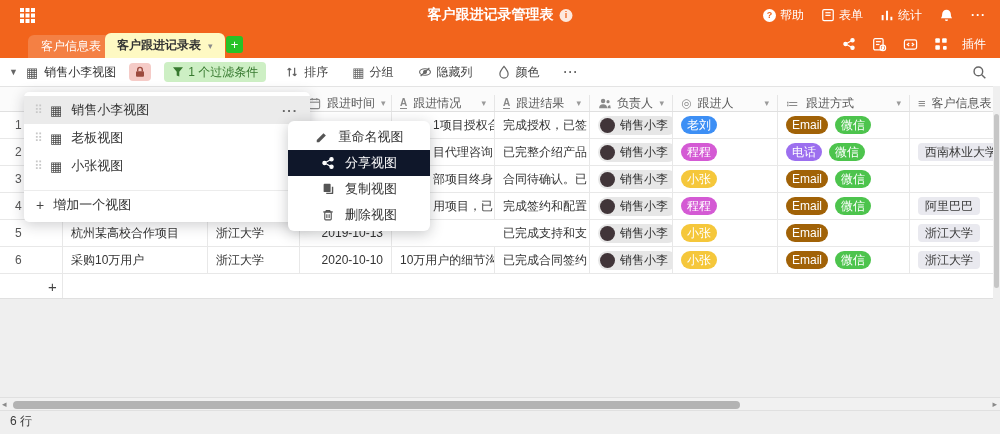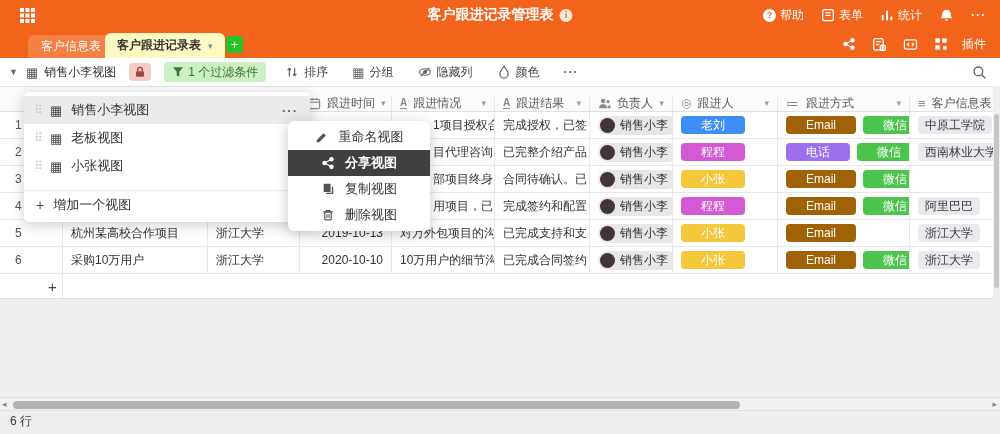--- a/index.html
+++ b/index.html
@@ -56,42 +56,42 @@
   .c5{left:495px;width:95px}
   .c6{left:590px;width:83px}
   .c7{left:673px;width:105px}
   .c8{left:778px;width:132px;gap:7px}
   .c9{left:910px;width:83px}
   .h0{left:0;width:63px}.h1{left:63px;width:145px}.h2{left:208px;width:92px}
   .addrow { position:absolute; left:0; top:274px; width:993px; height:25px; background:#fff; border-bottom:1px solid #e0e0e0; cursor:pointer; }
   .addrow .plus { position:absolute; left:48px; top:4px; color:#444; font-size:15px; }
   .addrow .adiv { position:absolute; left:62px; top:0; bottom:0; width:1px; background:#e8e8e8; }
 
-  .chip{height:18px;display:inline-flex;align-items:center;padding:0 20px;border-radius:4px;color:#fff;font-size:12px;flex:0 0 auto;}
+  .chip{height:18px;display:inline-flex;align-items:center;padding:0 6px;border-radius:9px;color:#fff;font-size:12px;flex:0 0 auto;}
   .chip.blue{background:#3D8FF5}.chip.magenta{background:#D45AD4}.chip.yellow{background:#F5C73B}
   .chip.orange{background:#a16207}.chip.green{background:#4DC44D}.chip.purple{background:#9C6FEF}
   .owner{height:19px;display:inline-flex;align-items:center;gap:5px;background:#E7E7E7;border-radius:10px;padding:0 9px 0 2px;color:#333;font-size:12px;}
   .owner i{width:15px;height:15px;border-radius:50%;background:#413539;display:block;}
   .lchip{height:18px;display:inline-flex;align-items:center;background:#E9E9EF;border-radius:4px;padding:0 7px;color:#3a3a3a;font-size:12px;}
 
   
   .vpanel { position:absolute; left:24px; top:92px; width:286px; background:#fff; border-radius:5px; box-shadow:0 3px 14px rgba(30,34,40,.22); z-index:30; padding:4px 0 4px 0; }
   .vitem { height:28px; display:flex; align-items:center; padding:0 12px 0 10px; font-size:13px; color:#333; cursor:pointer; }
   .vitem.sel { background:#EBEBEB; }
   .vdrag { color:#c8c8c8; font-size:12px; width:16px; }
   .vicon { color:#4a4a4a; font-size:13px; margin-right:9px; line-height:1; }
   .vmore { margin-left:auto; color:#666; font-weight:bold; letter-spacing:1px; }
   .vadd { height:28px; margin-top:10px; border-top:1px solid #ececec; display:flex; align-items:center; padding:0 12px; font-size:13px; color:#333; cursor:pointer; gap:9px; }
   .vadd .vplus { font-size:14px; color:#444; }
 
   
   .cmenu { position:absolute; left:288px; top:121px; width:142px; background:#fff; border-radius:6px; box-shadow:0 3px 14px rgba(30,34,40,.25); z-index:40; padding:3px 0; }
   .mitem { height:26px; display:flex; align-items:center; gap:10px; padding:0 12px; font-size:13px; color:#333; cursor:pointer;justify-content:center; }
   .mitem .micon { color:#555; }
-  .mitem.sel { background:#404040; color:#fff;font-weight:bold; }
+  .mitem.sel { background:#0f172a; color:#fff; }
   .mitem.sel .micon { color:#fff; }
 
   
   .belowgrid { position:absolute; left:0; top:300px; width:1000px; height:134px; background:#efefef; }
   .vscroll { position:absolute; left:994px; top:114px; width:5px; height:174px; background:#c6c6c6; border-radius:3px; cursor:pointer; z-index:5; }
   .hscroll { position:absolute; left:0; top:397px; width:1000px; height:14px; background:#f1f1f1; border-top:1px solid #e0e0e0; border-bottom:1px solid #e0e0e0; }
   .hthumb { position:absolute; left:13px; top:3px; width:727px; height:8px; background:#b3b3b3; border-radius:4px; cursor:pointer; }
   .harrow { position:absolute; top:1px; color:#8a8a8a; font-size:9px; cursor:pointer; }
   .rowcount { position:absolute; left:10px; top:413px; font-size:12px; color:#3a3a3a; }
 </style>
@@ -310,23 +310,20 @@
           <span>销售小李</span>
         </span>
       </div>
     <div class="c c7">
         <span class="chip blue">老刘</span>
       </div>
     <div class="c c8">
         <span class="chip orange">Email</span>
         <span class="chip green">微信</span>
       </div>
-    <div class="c c9" style="border-right:none">
-        <span class="lchip">中原工学院</span>
-      </div>
   </div>
 
   <div class="r" style="top:139px">
     <div class="c c0">2</div>
     <div class="c c1"></div>
     <div class="c c2"></div>
     <div class="c c3"></div>
     <div class="c c4 cut">目代理咨询，</div>
     <div class="c c5">已完整介绍产品</div>
     <div class="c c6">
@@ -392,21 +389,20 @@
     <div class="c c9" style="border-right:none">
         <span class="lchip">阿里巴巴</span>
       </div>
   </div>
 
   <div class="r" style="top:220px">
     <div class="c c0">5</div>
     <div class="c c1">杭州某高校合作项目</div>
     <div class="c c2">浙江大学</div>
     <div class="c c3">2019-10-13</div>
-    <div class="c c4">对万外包项目的沟</div>
     <div class="c c5">已完成支持和支</div>
     <div class="c c6">
         <span class="owner">
           <i></i>
           <span>销售小李</span>
         </span>
       </div>
     <div class="c c7">
         <span class="chip yellow">小张</span>
       </div>

